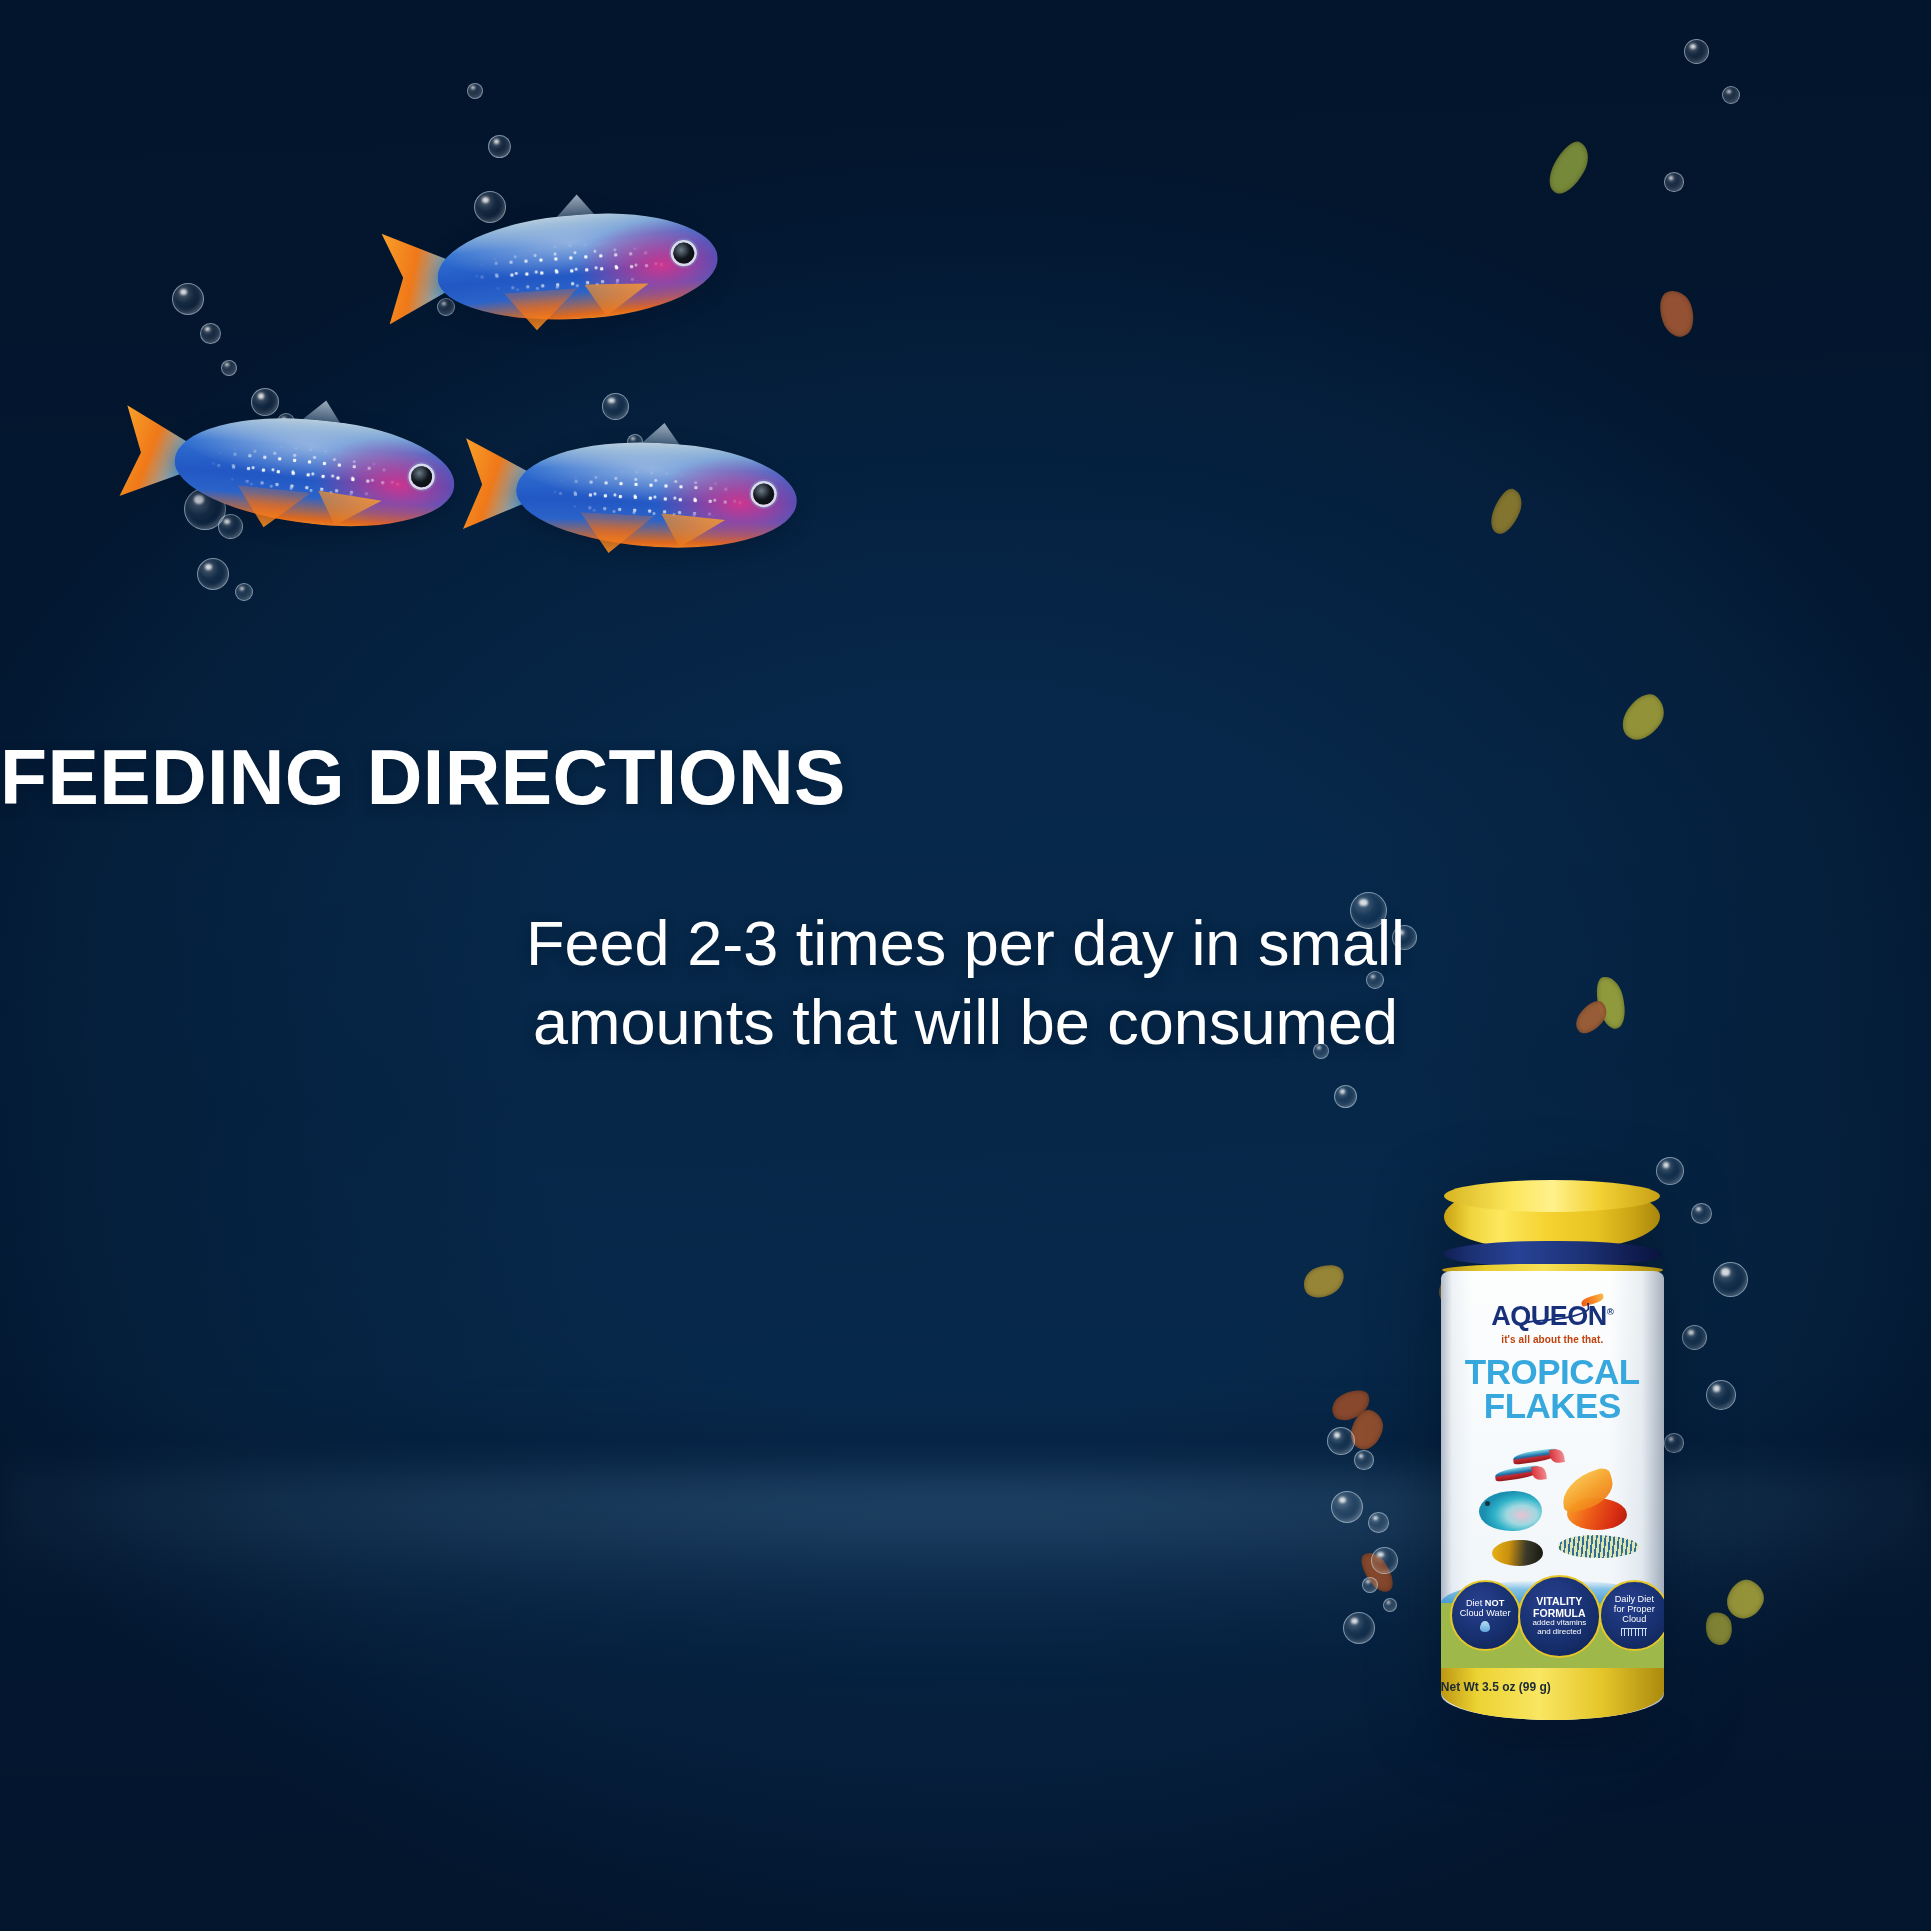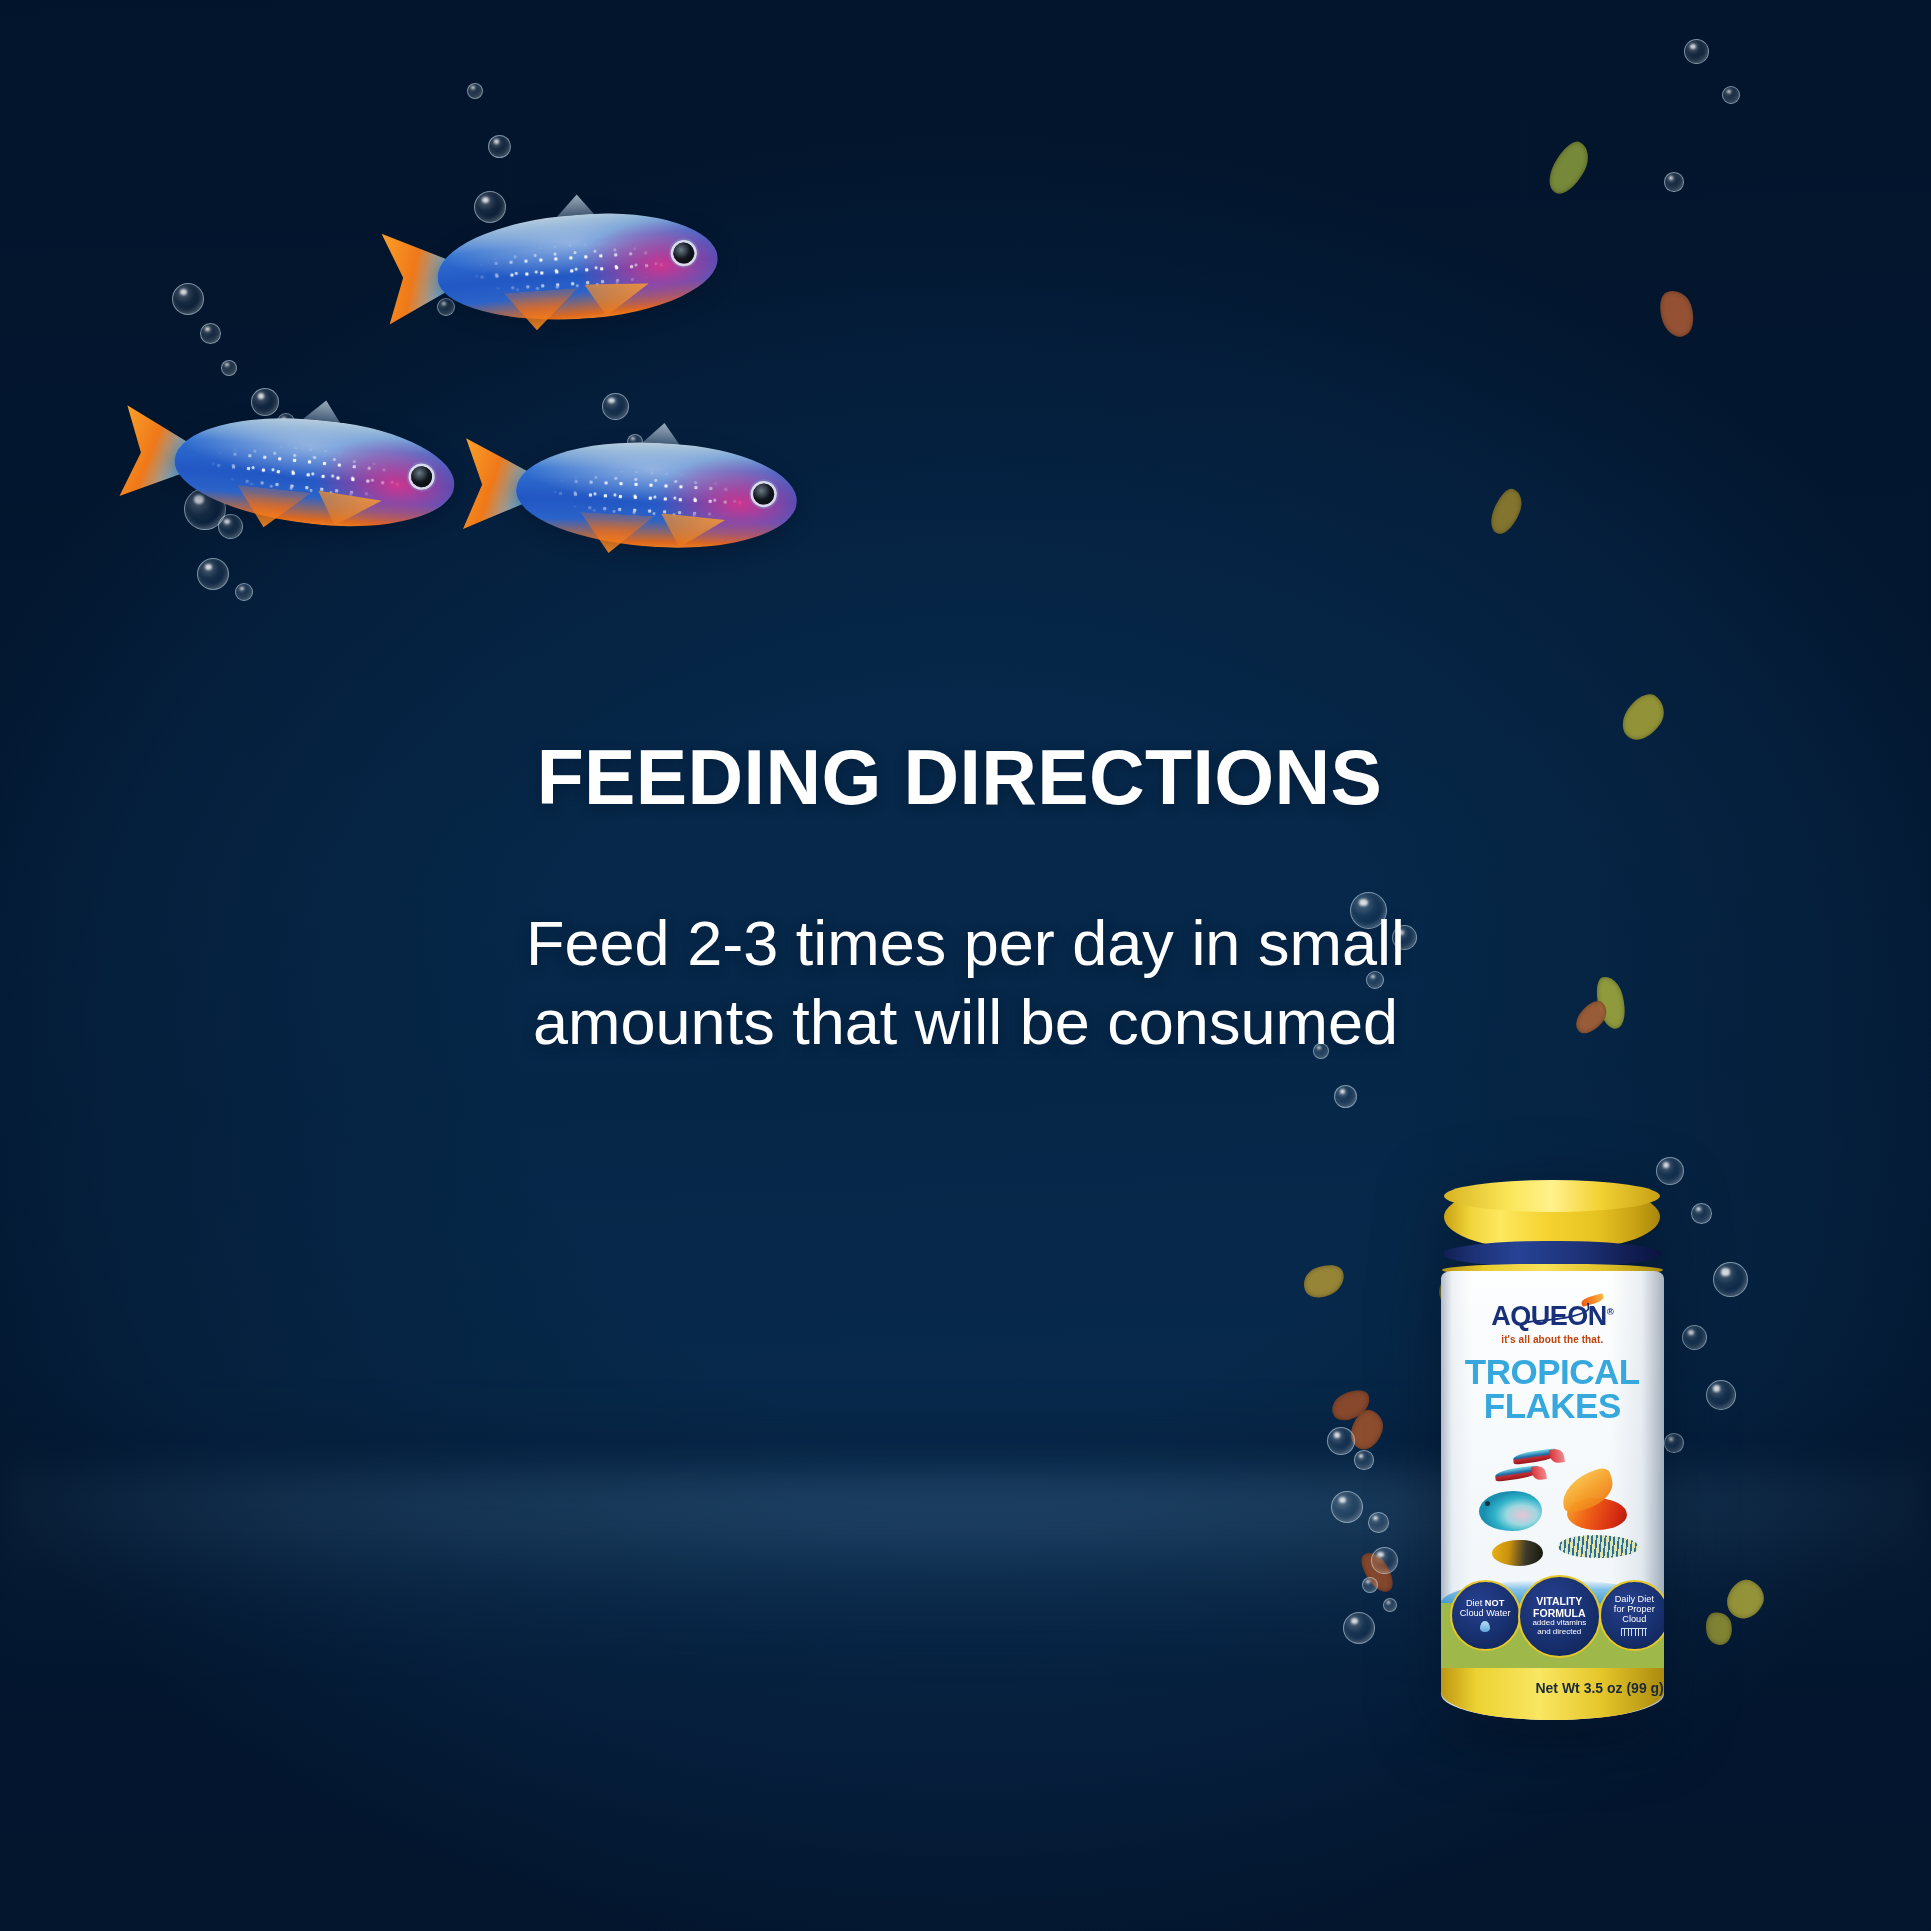--- a/index.html
+++ b/index.html
@@ -80,21 +80,20 @@
     left: 0; right: 0; bottom: 0;
     height: 369px;
     background: linear-gradient(180deg, rgba(6,34,66,0.0) 0%, rgba(7,34,66,0.55) 55%, rgba(7,33,63,0.85) 100%);
   }
 
   
   .headline {
     position: absolute;
     left: 0; right: 12px;
     top: 733px;
-    text-align: center;
     color: #ffffff;
     font-size: 77px;
     font-weight: 700;
     letter-spacing: 0.4px;
     font-family: "Liberation Sans", sans-serif;
     text-shadow: 0 2.6px 12.3px rgba(2,18,40,0.45);
   }
   .body-copy {
     position: absolute;
     left: 50%;
@@ -358,23 +357,23 @@
   .goldfoot {
     position: absolute;
     left: 0; right: 0; top: 397px;
     height: 53px;
     background: linear-gradient(90deg, #bd9712 0%, #ecd232 16%, #f9e662 44%, #e5c62a 72%, #ab8a0e 100%);
     border-radius: 0 0 112px 112px / 0 0 30px 30px;
   }
   .netwt {
     position: absolute;
     left: 0; right: 0; top: 409px;
-    text-align: right;
+    text-align: left;
     color: #1a2a38;
-    font-size: 14px;
+    font-size: 12px;
     font-weight: 700;
   }
   .can-shadow {
     position: absolute;
     left: 1426px;
     top: 1713px;
     width: 253px;
     height: 46px;
     border-radius: 50%;
     background: radial-gradient(ellipse at 50% 50%, rgba(3,20,42,0.60) 0%, rgba(3,20,42,0.28) 52%, rgba(3,20,42,0) 80%);

